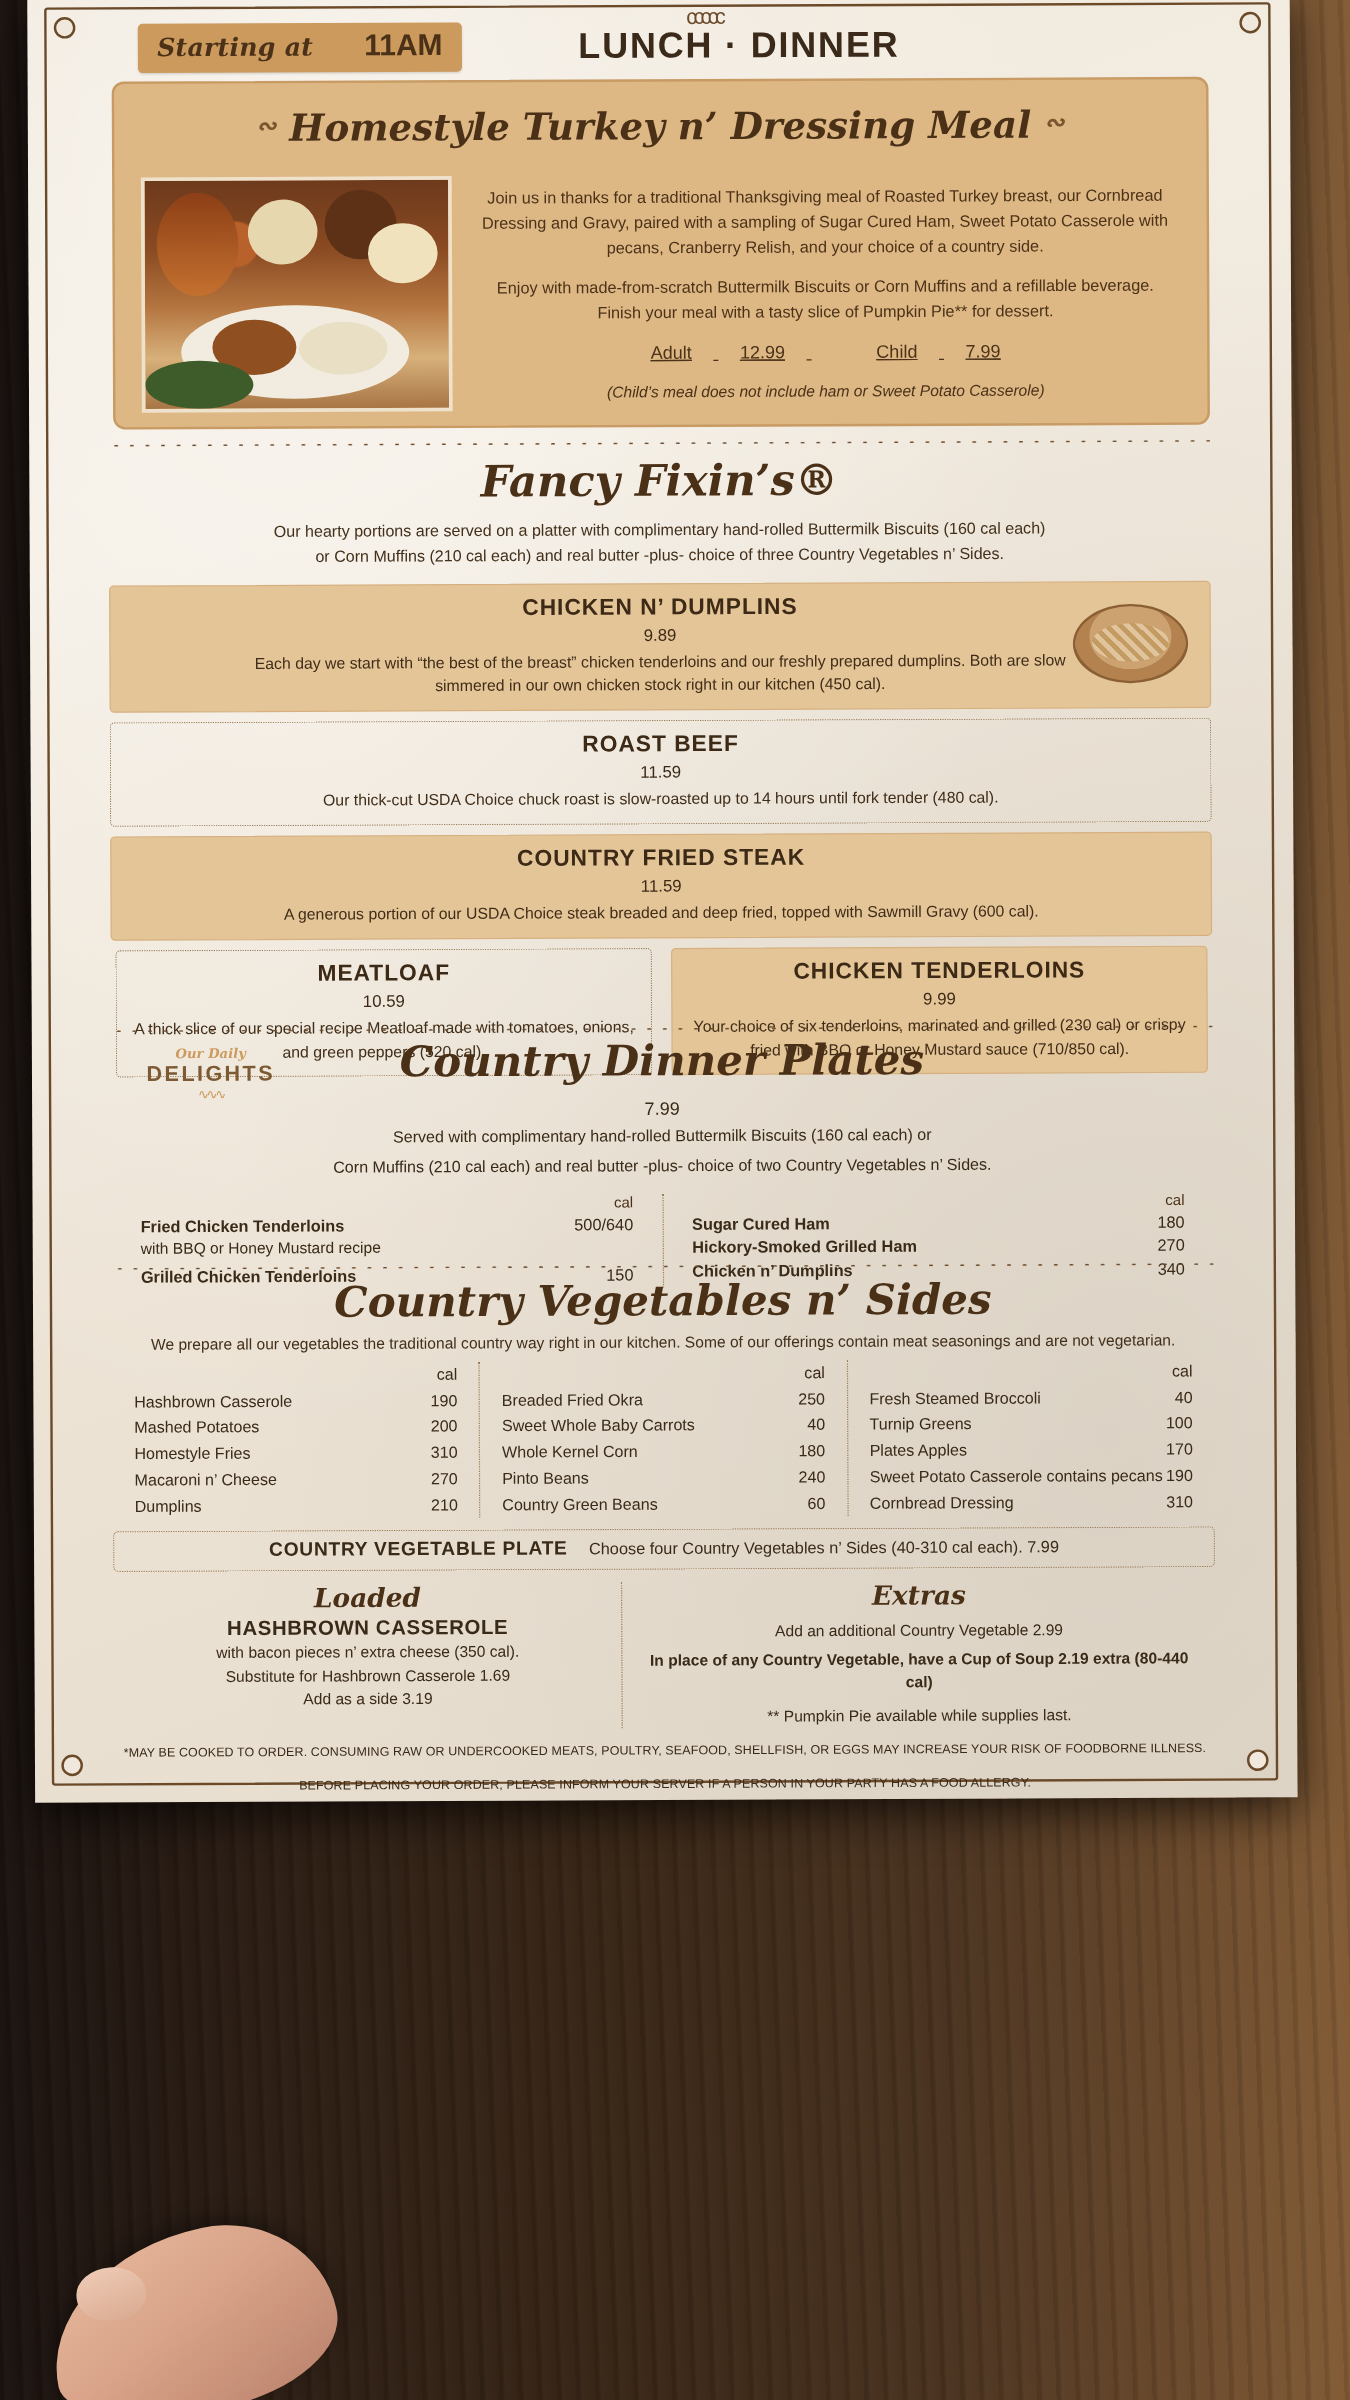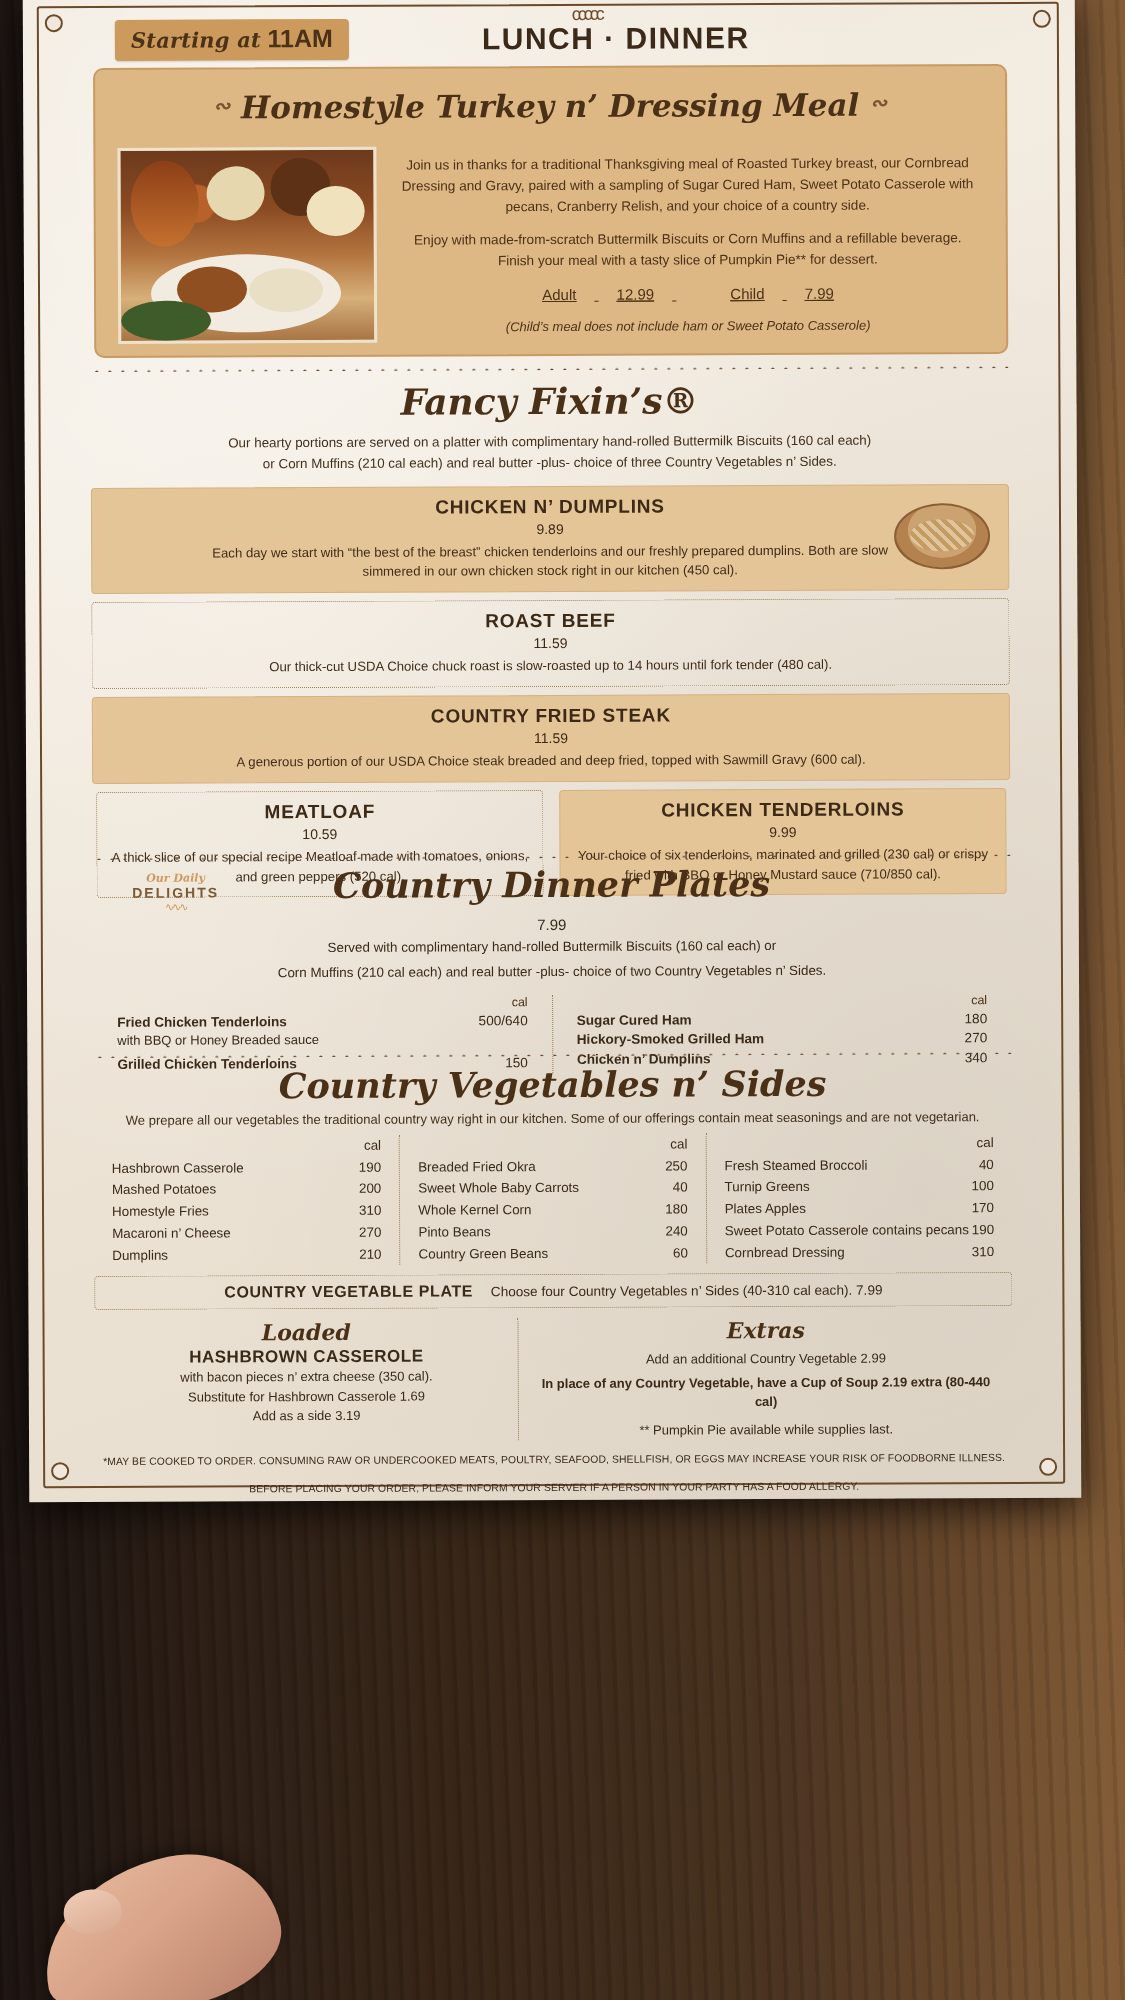--- a/index.html
+++ b/index.html
@@ -51,21 +51,21 @@
   .starting{
     position:absolute;left:48px;top:10px;
     background:#cb9a5c;color:#4a3118;
     padding:5px 16px 7px 16px;border-radius:4px;
     font-size:23px;letter-spacing:.2px;
     box-shadow:0 1px 2px rgba(0,0,0,.15);
     white-space:nowrap;
   }
   .script{font-family:"DejaVu Serif", serif;font-style:italic;font-weight:bold;}
   .starting .s1{font-size:21px;}
-  .starting .s2{font-size:25px;font-family:"Liberation Sans",sans-serif;font-style:normal;font-weight:bold;letter-spacing:0;}
+  .starting .s2{font-size:25px;font-family:"Liberation Sans",sans-serif;font-style:normal;font-weight:bold;letter-spacing:0;margin-left:36px;}
   .lunchdinner{
     position:absolute;left:415px;top:14px;
     font-size:30px;font-weight:bold;letter-spacing:1.5px;color:#3b2a19;
   }
   .squiggle{position:absolute;left:505px;top:-4px;font-size:18px;color:#6b4a2a;letter-spacing:-3px;}
 
   
   .feature{
     position:absolute;left:26px;top:58px;right:22px;height:286px;
     background:#ddb784;border:2px solid #c79b63;border-radius:10px;
@@ -133,21 +133,21 @@
   }
   .two-col{display:flex;gap:16px;}
   .two-col > div{flex:1;}
 
   
   .cdp-head{position:relative;height:50px;}
   .daily{
     position:absolute;left:8px;top:6px;text-align:center;width:150px;
   }
   .daily .d1{font-size:11px;color:#cc9a5d;}
-  .daily .d2{font-size:14px;font-weight:bold;letter-spacing:2px;color:#7c5a34;}
+  .daily .d2{font-size:18px;font-weight:bold;letter-spacing:2px;color:#7c5a34;}
   .daily .d3{font-size:11px;color:#cc9a5d;letter-spacing:-2px;}
   .cdp-title{text-align:center;font-size:35px;color:#4a3017;}
   .cdp-price{text-align:center;font-size:15px;margin-top:2px;}
   .cdp-sub{text-align:center;font-size:13.4px;line-height:1.55;margin-top:4px;}
   .cdp-cols{display:flex;margin-top:12px;}
   .cdp-cols .col{flex:1;padding:0 24px;}
   .cdp-cols .col.left{border-right:1px dotted #9a7c56;}
   .cal-head{text-align:right;font-size:12.5px;color:#4a3017;margin-bottom:2px;}
   .row{display:flex;justify-content:space-between;font-size:13.6px;line-height:1.45;}
   .row .nm{text-align:left;}
@@ -303,21 +303,21 @@
       <div class="cdp-sub">Corn Muffins (210 cal each) and real butter -plus- choice of two Country Vegetables n’ Sides.</div>
 
       <div class="cdp-cols">
         <div class="col left">
           <div class="cal-head">cal</div>
           <div class="row">
             <div class="nm"><b>Fried Chicken Tenderloins</b></div>
             <div class="cal">500/640</div>
           </div>
           <div class="row">
-            <div class="nm sub">with BBQ or Honey Breaded sauce</div>
+            <div class="nm sub">with BBQ or Honey Mustard recipe</div>
             <div class="cal"></div>
           </div>
           <div class="row" style="margin-top:4px;">
             <div class="nm"><b>Grilled Chicken Tenderloins</b></div>
             <div class="cal">150</div>
           </div>
         </div>
         <div class="col">
           <div class="cal-head">cal</div>
           <div class="row">

